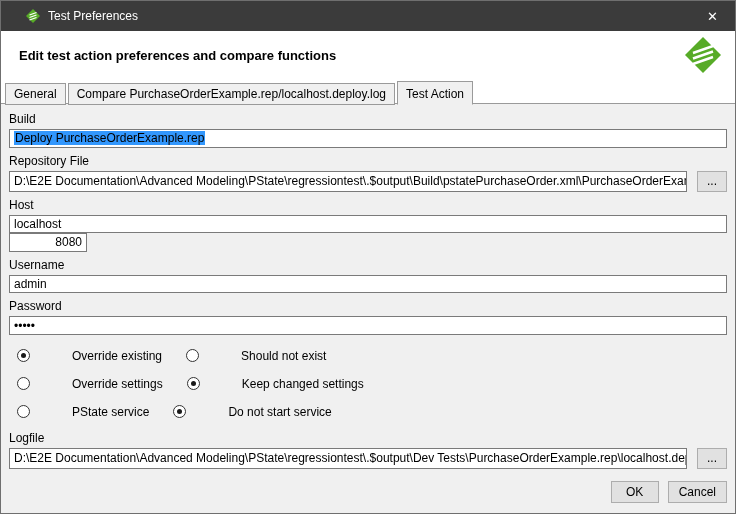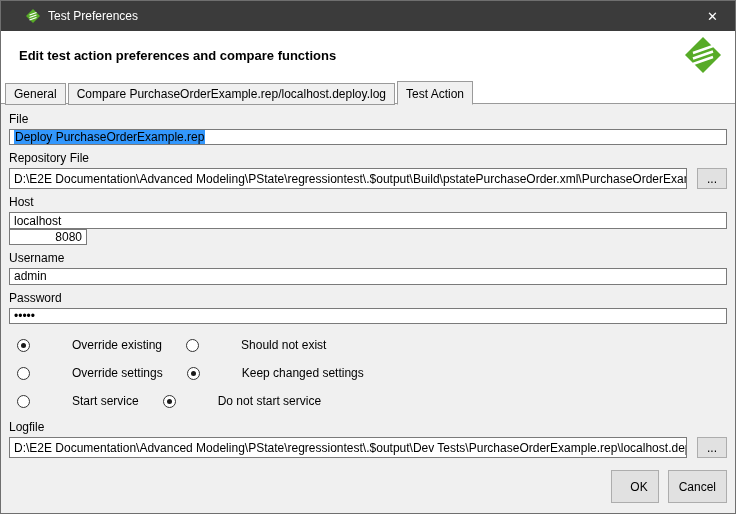--- a/index.html
+++ b/index.html
@@ -37,21 +37,21 @@
 
   
   .radio-row { display:flex; align-items:center; margin-top:14px; padding-left:8px; }
   .radio-group { display:flex; align-items:center; margin-right:24px; cursor:default;gap:36px; }
   .radio { width:13px; height:13px; border:1px solid #333333; border-radius:50%; background:#ffffff; display:inline-block; position:relative; flex:0 0 auto; }
   .radio[data-checked="true"]::after { content:""; position:absolute; left:3px; top:3px; width:5px; height:5px; background:#1a1a1a; border-radius:50%; }
   .radio-label { margin-left:6px; font-size:12px; }
 
   
   .footer { margin-top:auto; display:flex; justify-content:flex-end; align-items:center; padding-top:12px; }
-  .dlg-btn { height:33px; background:#e1e1e1; border:1px solid #adadad; font-size:12px; padding:0 10px; min-width:48px; margin-left:9px; cursor:pointer; font-family:"Liberation Sans",sans-serif;text-align:right; }
+  .dlg-btn { height:22px; background:#e1e1e1; border:1px solid #adadad; font-size:12px; padding:0 10px; min-width:48px; margin-left:9px; cursor:pointer; font-family:"Liberation Sans",sans-serif; }
   .dlg-btn.cancel { min-width:58px; }
 
   .logfile-block { margin-top:10px; }
 </style>
 </head>
 <body>
 
 <div class="dialog">
 
   <div class="titlebar">
@@ -76,21 +76,21 @@
   </div>
 
   <div class="tabs">
     <div class="tab">General</div>
     <div class="tab">Compare PurchaseOrderExample.rep/localhost.deploy.log</div>
     <div class="tab selected">Test Action</div>
   </div>
 
   <div class="content">
 
-    <div class="field-label">File</div>
+    <div class="field-label">Build</div>
     <div class="input">
       <span class="selection">Deploy PurchaseOrderExample.rep</span>
     </div>
 
     <div class="field-label">Repository File</div>
     <div class="row">
       <div class="input">D:\E2E Documentation\Advanced Modeling\PState\regressiontest\.$output\Build\pstatePurchaseOrder.xml\PurchaseOrderExample.rep</div>
       <button class="browse-btn">...</button>
     </div>
 
@@ -123,21 +123,21 @@
       </div>
       <div class="radio-group">
         <span class="radio" data-checked="true"></span>
         <span class="radio-label">Keep changed settings</span>
       </div>
     </div>
 
     <div class="radio-row">
       <div class="radio-group">
         <span class="radio" data-checked="false"></span>
-        <span class="radio-label">Start service</span>
+        <span class="radio-label">PState service</span>
       </div>
       <div class="radio-group">
         <span class="radio" data-checked="true"></span>
         <span class="radio-label">Do not start service</span>
       </div>
     </div>
 
     <div class="logfile-block">
       <div class="field-label">Logfile</div>
       <div class="row">

